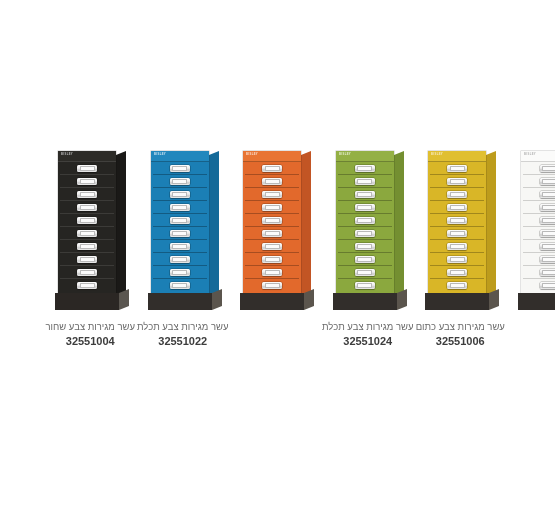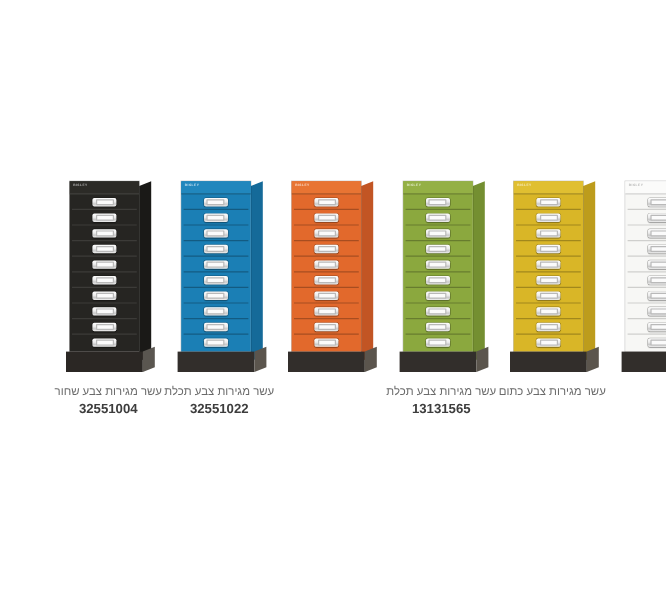--- a/index.html
+++ b/index.html
@@ -363,21 +363,21 @@
                   <div class="handle"></div>
                 </div>
               </div>
             </div>
             <div class="plinth" style="background: rgb(50, 46, 43);"></div>
             <div class="plinth-side" style="background: rgb(91, 85, 77);"></div>
           </div>
         </div>
         <div class="caption">
           <div class="cap-name">עשר מגירות צבע תכלת</div>
-          <div class="cap-sku">13131565</div>
+          <div class="cap-sku">32551024</div>
         </div>
       </div>
       <div class="cell">
         <div class="cab-wrap">
           <div class="cab">
             <div class="side" style="background: rgb(189, 156, 28);"></div>
             <div class="front" style="background: rgb(217, 182, 39); box-shadow: rgba(0, 0, 0, 0.22) 0px 0px 0px 0.5px;">
               <div class="toppanel" style="background: rgb(224, 191, 49); border-bottom: 1px solid rgba(0, 0, 0, 0.26);">
                 <div class="logo" style="color: rgb(247, 236, 191);">BISLEY</div>
               </div>
@@ -413,20 +413,21 @@
                   <div class="handle"></div>
                 </div>
               </div>
             </div>
             <div class="plinth" style="background: rgb(50, 46, 43);"></div>
             <div class="plinth-side" style="background: rgb(91, 85, 77);"></div>
           </div>
         </div>
         <div class="caption">
           <div class="cap-name">עשר מגירות צבע כתום</div>
+          <div class="cap-sku">32551006</div>
         </div>
       </div>
       <div class="cell">
         <div class="cab-wrap">
           <div class="cab">
             <div class="side" style="background: rgb(227, 227, 224);"></div>
             <div class="front" style="background: rgb(247, 247, 245); box-shadow: rgba(0, 0, 0, 0.22) 0px 0px 0px 0.5px;">
               <div class="toppanel" style="background: rgb(251, 251, 250); border-bottom: 1px solid rgba(0, 0, 0, 0.16);">
                 <div class="logo" style="color: rgb(178, 178, 178);">BISLEY</div>
               </div>

